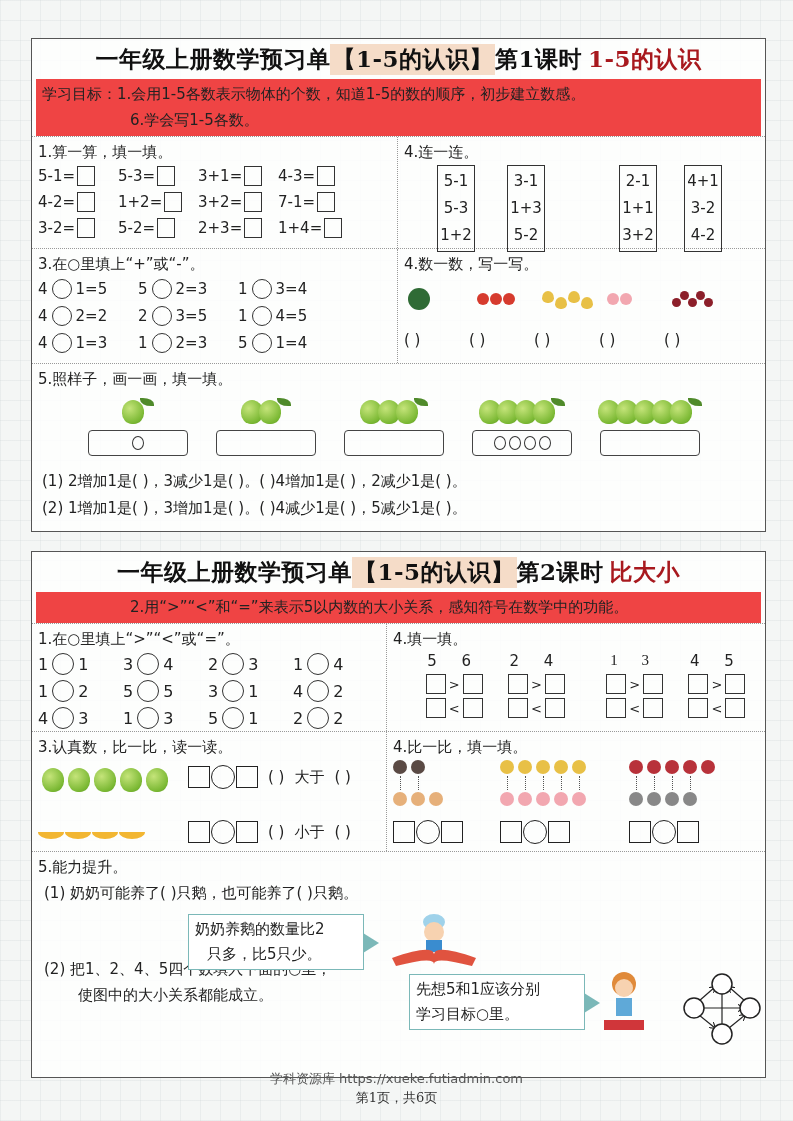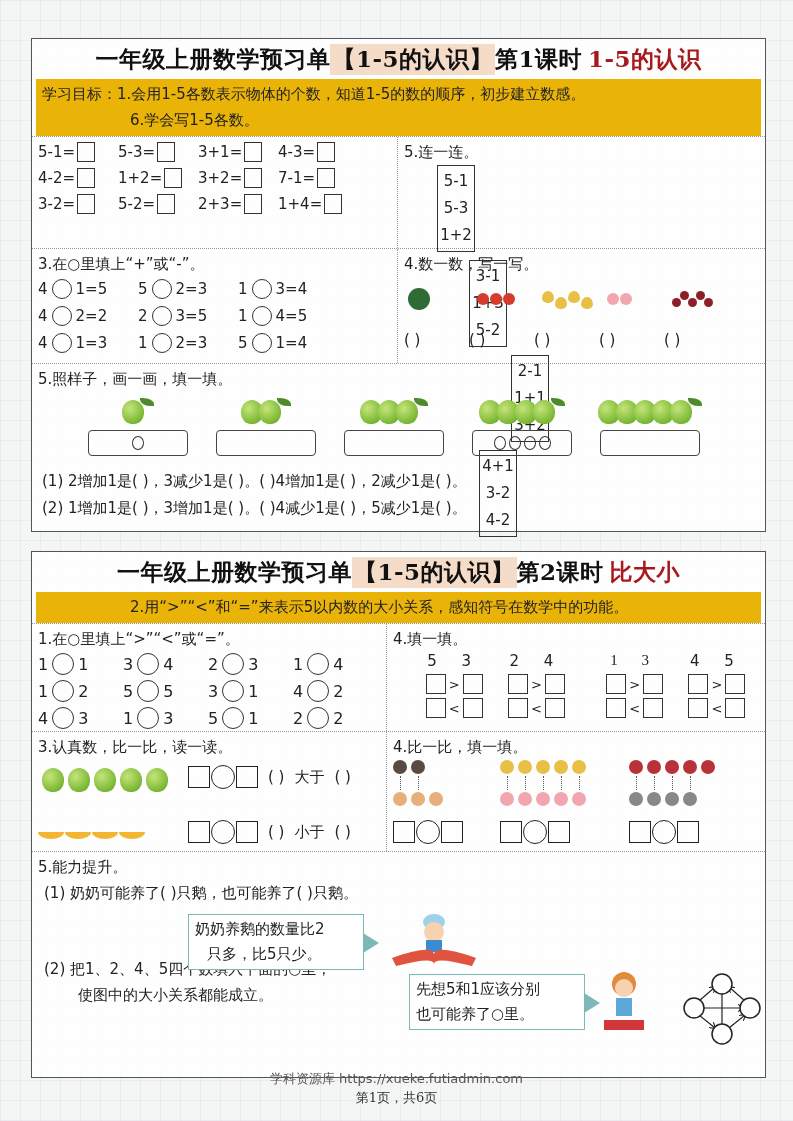--- a/index.html
+++ b/index.html
@@ -29,40 +29,40 @@
     height: 40px;
     display: flex; align-items: center; justify-content: center;
     font-family: "DejaVu Serif", "Liberation Serif", serif;
     font-size: 23px; font-weight: bold; color: #111;
     letter-spacing: 0.5px;
   }
   .title .hl { background: #f5dcc8; padding: 0 2px; }
   .title .red { color: #a8191e; margin-left: 6px; }
 
   .goals {
-    background: #eab308;
+    background: #ef4444;
     margin: 0 4px;
     padding: 2px 6px 3px 6px;
     font-size: 15px;
     line-height: 26px;
   }
   .goals .g2 { padding-left: 88px; }
 
   .row { display: flex; border-top: 1.5px dotted #999; }
   .cell { position: relative; padding: 4px 6px; }
   .cell.left { border-right: 1.5px dotted #999; }
   .qh { font-size: 15px; line-height: 22px; margin-bottom: 2px; }
 
   
   .eqgrid { display: grid; grid-template-columns: 80px 80px 80px 80px; row-gap: 4px; font-size: 15px; }
   .eq { display: flex; align-items: center; height: 22px; }
   .box { display: inline-block; width: 18px; height: 20px; border: 1.5px solid #333; margin-left: 2px; }
 
   
-  .conn { display: flex; gap: 8px; margin-top: 2px; margin-left: 33px; flex-direction: column; }
+  .conn { display: flex; gap: 0; margin-top: 2px; margin-left: 33px; }
   .cbox { border: 1.5px solid #333; width: 38px; padding: 2px 0; font-size: 15px; line-height: 27px; text-align: center; }
 
   
   .circgrid { display: grid; grid-template-columns: 100px 100px 100px; row-gap: 3px; font-size: 15px; margin-top: 2px; }
   .ce { display: flex; align-items: center; height: 24px; gap: 4px; }
   .circ { display: inline-block; width: 20px; height: 20px; border: 1.5px solid #333; border-radius: 50%; }
 
   
   .fruitrow { display: flex; align-items: center; height: 36px; margin-top: 6px; }
   .fruit { display: flex; align-items: center; }
@@ -124,20 +124,21 @@
     <span>第1课时</span>
     <span class="red">1-5的认识</span>
   </div>
   <div class="goals">
     <div><span>学习目标：</span><span>1.会用1-5各数表示物体的个数，知道1-5的数的顺序，初步建立数感。</span></div>
     <div class="g2">6.学会写1-5各数。</div>
   </div>
 
   <div class="row" style="height:112px">
     <div class="cell left" style="width:366px">
+      <div class="qh">1.算一算，填一填。</div>
       <div class="eqgrid" id="s1q1">
           <div class="eq">
             <span>5-1=</span>
             <span class="box"></span>
           </div>
           <div class="eq">
             <span>5-3=</span>
             <span class="box"></span>
           </div>
           <div class="eq">
@@ -176,38 +177,38 @@
             <span>2+3=</span>
             <span class="box"></span>
           </div>
           <div class="eq">
             <span>1+4=</span>
             <span class="box"></span>
           </div>
         </div>
     </div>
     <div class="cell" style="width:366px">
-      <div class="qh">5.连一连。</div>
+      <div class="qh">4.连一连。</div>
       <div class="conn" id="s1q2">
           <div class="cbox" style="margin-left: 0px;">
             <div>5-1</div>
             <div>5-3</div>
             <div>1+2</div>
           </div>
           <div class="cbox" style="margin-left: 32px;">
             <div>3-1</div>
             <div>1+3</div>
             <div>5-2</div>
           </div>
           <div class="cbox" style="margin-left: 74px;">
             <div>2-1</div>
             <div>1+1</div>
             <div>3+2</div>
           </div>
-          <div class="cbox" style="margin-left: 42px;">
+          <div class="cbox" style="margin-left: 27px;">
             <div>4+1</div>
             <div>3-2</div>
             <div>4-2</div>
           </div>
         </div>
     </div>
   </div>
 
   <div class="row" style="height:115px">
     <div class="cell left" style="width:366px">
@@ -438,21 +439,21 @@
             <span>2</span>
             <span class="circ"></span>
             <span>2</span>
           </div>
         </div>
     </div>
     <div class="cell" style="width:377px">
       <div class="qh">4.填一填。</div>
       <div class="fill2">
         <div class="pairs" id="s2q2p">
-            <div class="pair">5  3</div>
+            <div class="pair">5  6</div>
             <div class="pair">2  4</div>
             <div class="pair gap">1  3</div>
             <div class="pair">4  5</div>
           </div>
         <div class="ineq" id="s2q2g">
             <div class="ineqit">
               <span class="sq"></span>
               <span>&gt;</span>
               <span class="sq"></span>
             </div>
@@ -613,21 +614,21 @@
       <svg style="position:absolute; left:356px; top:56px" width="90" height="60">
         <ellipse cx="46" cy="14" rx="11" ry="8" fill="#9fd2ea"></ellipse>
         <circle cx="46" cy="24" r="10" fill="#f7d2b0"></circle>
         <rect x="38" y="32" width="16" height="12" fill="#3a8ccf"></rect>
         <path d="M4 50 Q44 36 46 46 Q48 36 88 50 L84 58 Q46 48 46 56 Q46 48 8 58 Z" fill="#e0533f"></path>
       </svg>
       <div style="padding-left:6px; margin-top:50px">(2) 把1、2、4、5四个数填入下面的○里，</div>
       <div style="padding-left:40px">使图中的大小关系都能成立。</div>
       <div class="bubble" style="left:377px; top:122px; width:176px">
         <div>先想5和1应该分别</div>
-        <div>也可能养了○里。</div>
+        <div>学习目标○里。</div>
       </div>
 
       <svg style="position:absolute; left:566px; top:116px" width="56" height="70">
         <circle cx="26" cy="16" r="12" fill="#e08a3a"></circle>
         <circle cx="26" cy="20" r="9" fill="#f7d2b0"></circle>
         <rect x="18" y="30" width="16" height="18" fill="#5fa9d8"></rect>
         <rect x="6" y="52" width="40" height="10" fill="#d0363a"></rect>
       </svg>
 
       <svg style="position:absolute; left:650px; top:118px" width="80" height="76" viewBox="0 0 80 76">

